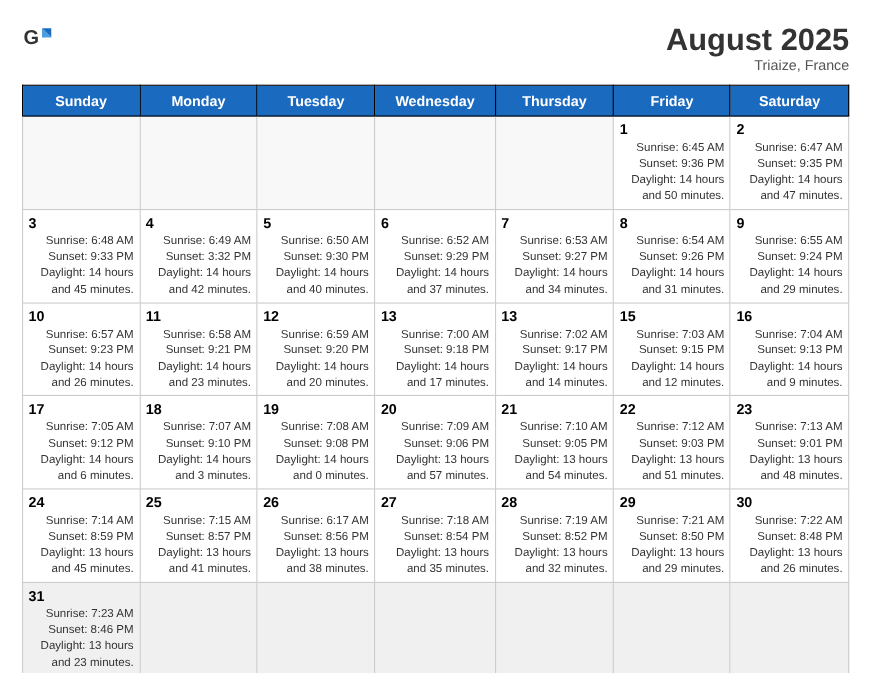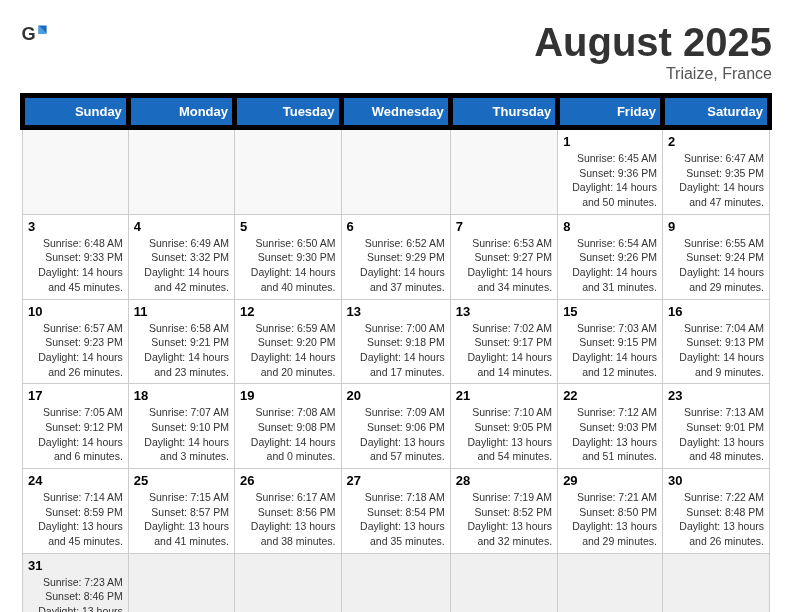--- a/index.html
+++ b/index.html
@@ -32,41 +32,41 @@
       color: #1a6abf;
     }
     .logo-icon {
       width: 28px;
       height: 28px;
     }
     .title-area {
       text-align: right;
     }
     .calendar-title {
-      font-size: 40px;
+      font-size: 28px;
       font-weight: bold;
       color: #333;
     }
     .calendar-subtitle {
-      font-size: 16px;
+      font-size: 13px;
       color: #555;
     }
     table {
       width: 100%;
       border-collapse: collapse;
       font-size: 11px;
     }
     thead th {
       background: #1a6abf;
       color: #fff;
       padding: 6px 4px;
-      text-align: right;
+      text-align: center;
       font-size: 13px;
       font-weight: bold;
-      border: 5px solid #000000;
+      border: 1px solid #000000;
     }
     tbody td {
       border: 1px solid #ccc;
       vertical-align: top;
       padding: 4px 5px;
       width: 113px;
       min-height: 80px;
       background: #fff;
     }
     tbody tr:last-child td {

